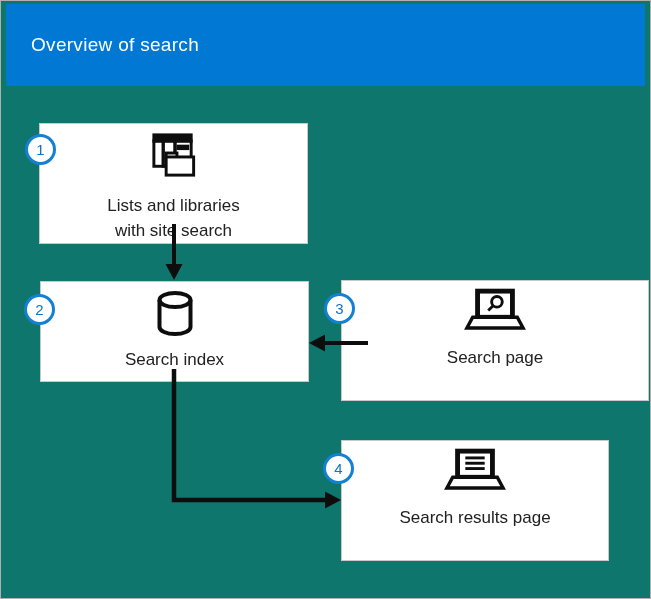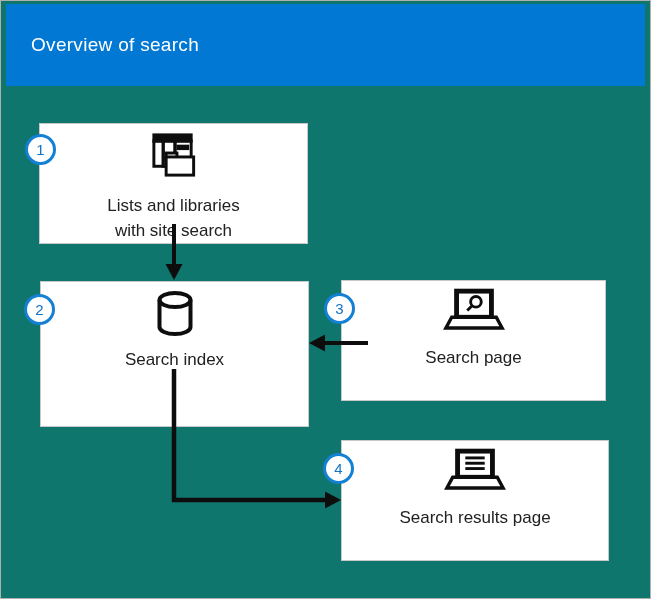--- a/index.html
+++ b/index.html
@@ -16,22 +16,22 @@
   }
   .title {
     position:absolute; left:25px; top:50%; transform:translateY(-50%);
     color:#ffffff; font-size:19px; letter-spacing:0.3px; white-space:nowrap;
   }
   .box {
     position:absolute; background:#ffffff; border:1px solid #C9C9C9;
     display:flex; flex-direction:column; align-items:center; z-index:1;
   }
   #box1 { left:38px;  top:122px; width:269px; height:121px; padding-top:4px; }
-  #box2 { left:39px;  top:280px; width:269px; height:146px; padding-top:8px; }
-  #box3 { left:340px; top:279px; width:265px; height:121px; padding-top:7px; }
+  #box2 { left:39px;  top:280px; width:269px; height:101px; padding-top:8px; }
+  #box3 { left:340px; top:279px; width:308px; height:121px; padding-top:7px; }
   #box4 { left:340px; top:439px; width:268px; height:121px; padding-top:7px; }
   .label {
     font-size:17px; line-height:25px; color:#212121; text-align:center;
     white-space:nowrap;
     margin-top:12px;
   }
   #box2 .label { margin-top:9px; }
   #box3 .label { margin-top:12px; }
   #box4 .label { margin-top:12px; }
   .badge {

